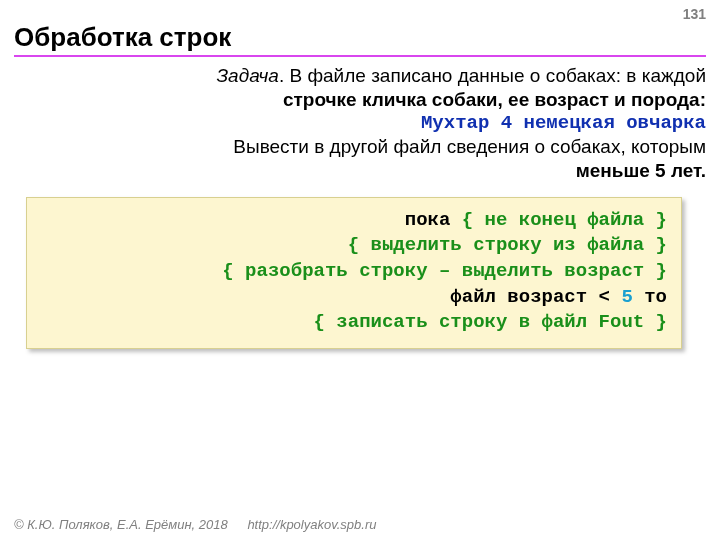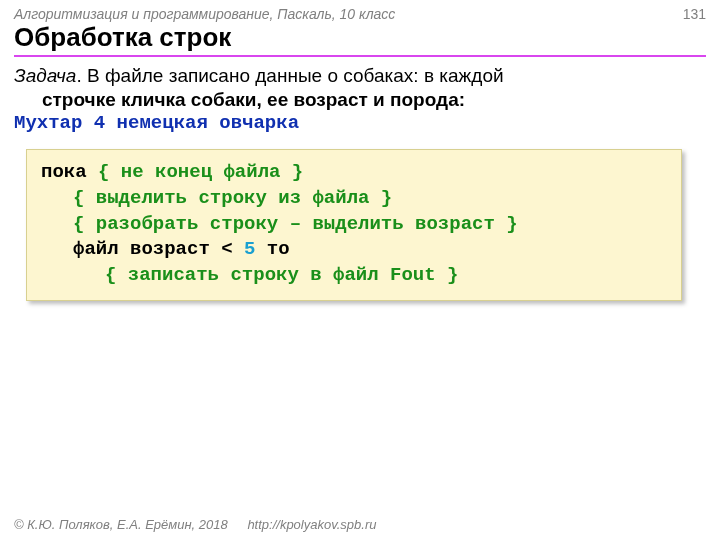--- a/index.html
+++ b/index.html
@@ -22,21 +22,21 @@
     top: 6px;
     left: 14px;
     right: 14px;
     color: #808080;
     font-style: italic;
     font-size: 14px;
   }
   .page-num {
     float: right;
     font-style: normal;
-    font-weight: normal;
+    font-weight: bold;
     color: #808080;
   }
   .title {
     position: absolute;
     top: 22px;
     left: 14px;
     right: 14px;
     font-size: 26px;
     font-weight: bold;
     color: #000;
@@ -44,20 +44,21 @@
     border-bottom: 2px solid #d946ef;
   }
   .body {
     position: absolute;
     top: 64px;
     left: 14px;
     right: 14px;
     font-size: 19px;
     line-height: 1.25;
     color: #000;
+    text-align: right;
   }
   .task-label { font-style: italic; }
   .indent { padding-left: 28px; display: block; font-weight: bold; }
   .mono {
     font-family: Liberation Mono, monospace;
     font-weight: bold;
     color: #1030b0;
     font-size: 19px;
   }
   .codebox {
@@ -89,32 +90,35 @@
     text-align: center;
   }
   .footer .url { margin-left: 16px; font-style: italic; }
 </style>
 </head>
 <body>
 
 <div class="slide">
 
   <div class="top-line">
-    <span>Алгоритмизация и программирование, Паскаль, 10 класс</span>
     <span class="page-num">131</span>
   </div>
 
   <div class="title">Обработка строк</div>
 
   <div class="body">
     <div>
       <span class="task-label">Задача</span><span>. В файле записано данные о собаках: в каждой</span>
       <span class="indent">строчке кличка собаки, ее возраст и порода:</span>
     </div>
     <div class="mono">Мухтар 4 немецкая овчарка</div>
+    <div>
+      <span>Вывести в другой файл сведения о собаках, которым</span>
+      <span class="indent">меньше 5 лет.</span>
+    </div>
 
     <div class="codebox">
       <div>
         <span class="kw">пока </span><span class="cm">{ не конец файла }</span>
       </div>
       <div>
         <span class="code-indent cm">{ выделить строку из файла }</span>
       </div>
       <div>
         <span class="code-indent cm">{ разобрать строку – выделить возраст }</span>

